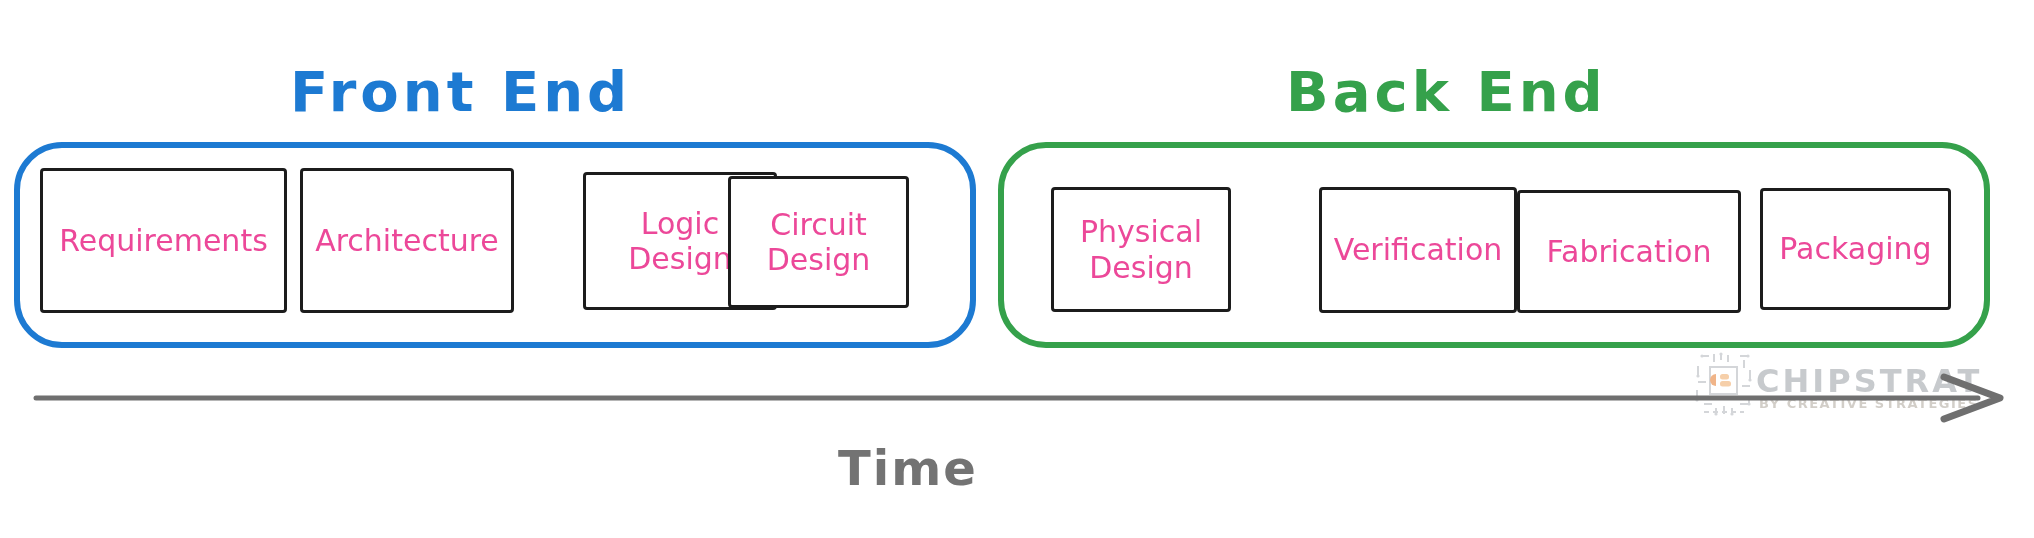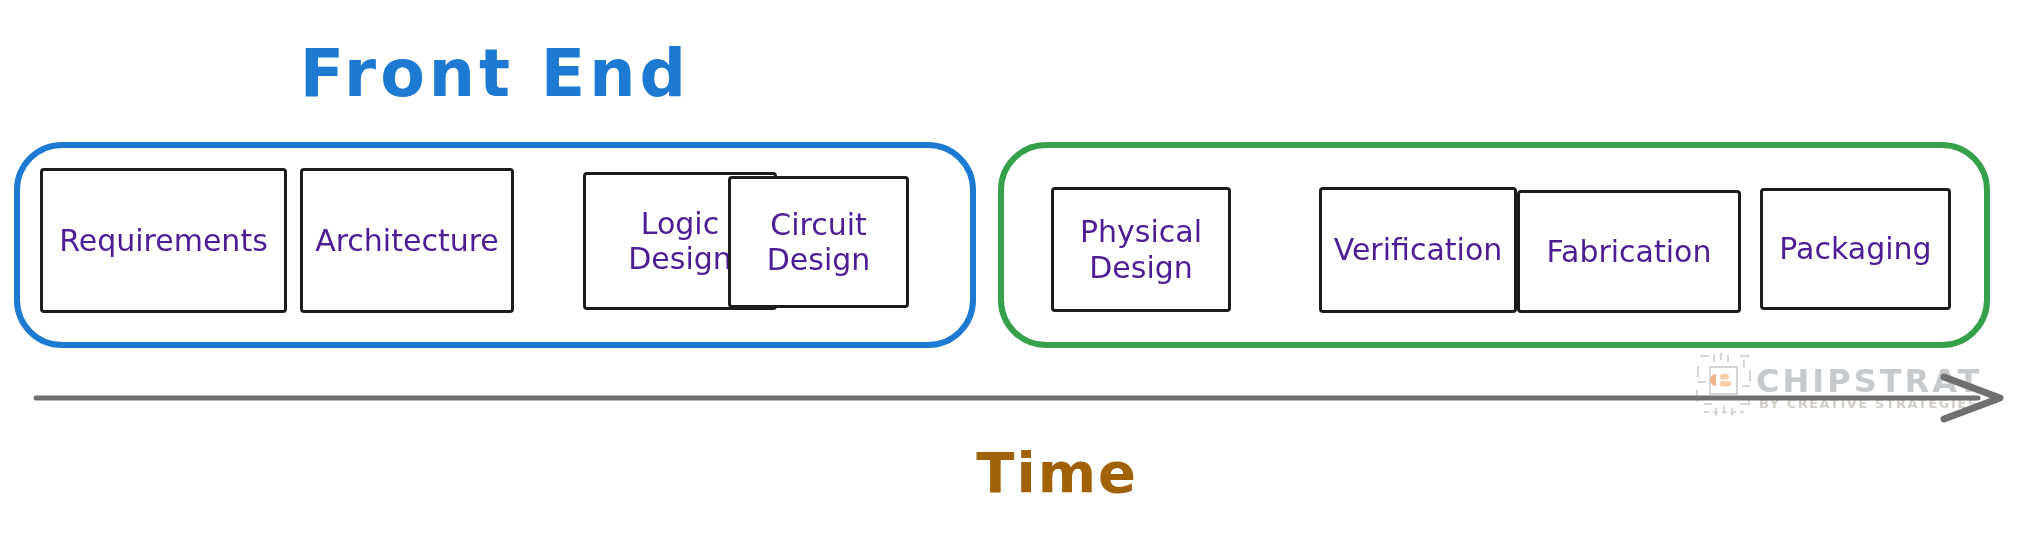--- a/index.html
+++ b/index.html
@@ -5,25 +5,25 @@
   html,body{margin:0;padding:0;background:#ffffff;}
   #canvas{
     position:relative;
     width:2034px;height:538px;
     background:#ffffff;
     overflow:hidden;
     font-family:"DejaVu Sans", sans-serif;
   }
   .section-title{
     position:absolute;
-    top:36px;
-    font-size:65px;
+    top:59px;
+    font-size:56px;
     font-weight:700;
     letter-spacing:4px;
-    text-align:right;
+    text-align:left;
     white-space:nowrap;
   }
   .title-front{left:290px;width:400px;color:#1d7ad2;}
   .title-back{left:1286px;width:400px;color:#35a14b;}
   .phase-container{
     position:absolute;
     top:142px;
     height:194px;
     border-radius:48px;
     background:transparent;
@@ -35,38 +35,38 @@
     box-sizing:border-box;
     background:#ffffff;
     border:3px solid #1c1c1c;
     border-radius:4px;
     display:flex;
     align-items:center;
     justify-content:center;
     text-align:center;
     font-size:30px;
     line-height:1.18;
-    color:#4c1d95;
+    color:#ec4899;
     padding:4px 10px;
   }
   .box-requirements{left:40px;top:168px;width:247px;height:145px;}
   .box-architecture{left:300px;top:168px;width:214px;height:145px;}
   .box-logic{left:546px;top:172px;width:194px;height:138px;margin-left:37px;}
   .box-circuit{left:728px;top:176px;width:181px;height:132px;}
   .box-physical{left:1051px;top:187px;width:180px;height:125px;justify-content:center;}
   .box-verification{left:1319px;top:187px;width:198px;height:126px;}
   .box-fabrication{left:1517px;top:190px;width:224px;height:123px;}
   .box-packaging{left:1760px;top:188px;width:191px;height:122px;}
   .time-label{
     position:absolute;
     left:838px;top:440px;width:300px;
-    text-align:right;
-    font-size:56px;
+    text-align:left;
+    font-size:48px;
     font-weight:600;
-    color:#a16207;
+    color:#737373;
     letter-spacing:2px;
   }
   .watermark{
     position:absolute;
     left:1694px;top:352px;
     width:300px;height:70px;
   }
   .wm-icon{position:absolute;left:0;top:0;}
   .wm-brand{
     position:absolute;left:62px;top:10px;
@@ -81,20 +81,21 @@
     white-space:nowrap;
   }
   .timeline-svg{position:absolute;left:0;top:340px;}
 </style>
 </head>
 <body>
 
 <div id="canvas">
 
   <div class="section-title title-front">Front End</div>
+  <div class="section-title title-back">Back End</div>
 
   <div class="phase-container container-front"></div>
   <div class="phase-container container-back"></div>
 
   <div class="stage-box box-requirements">
     <span>Requirements</span>
   </div>
   <div class="stage-box box-architecture">
     <span>Architecture</span>
   </div>

